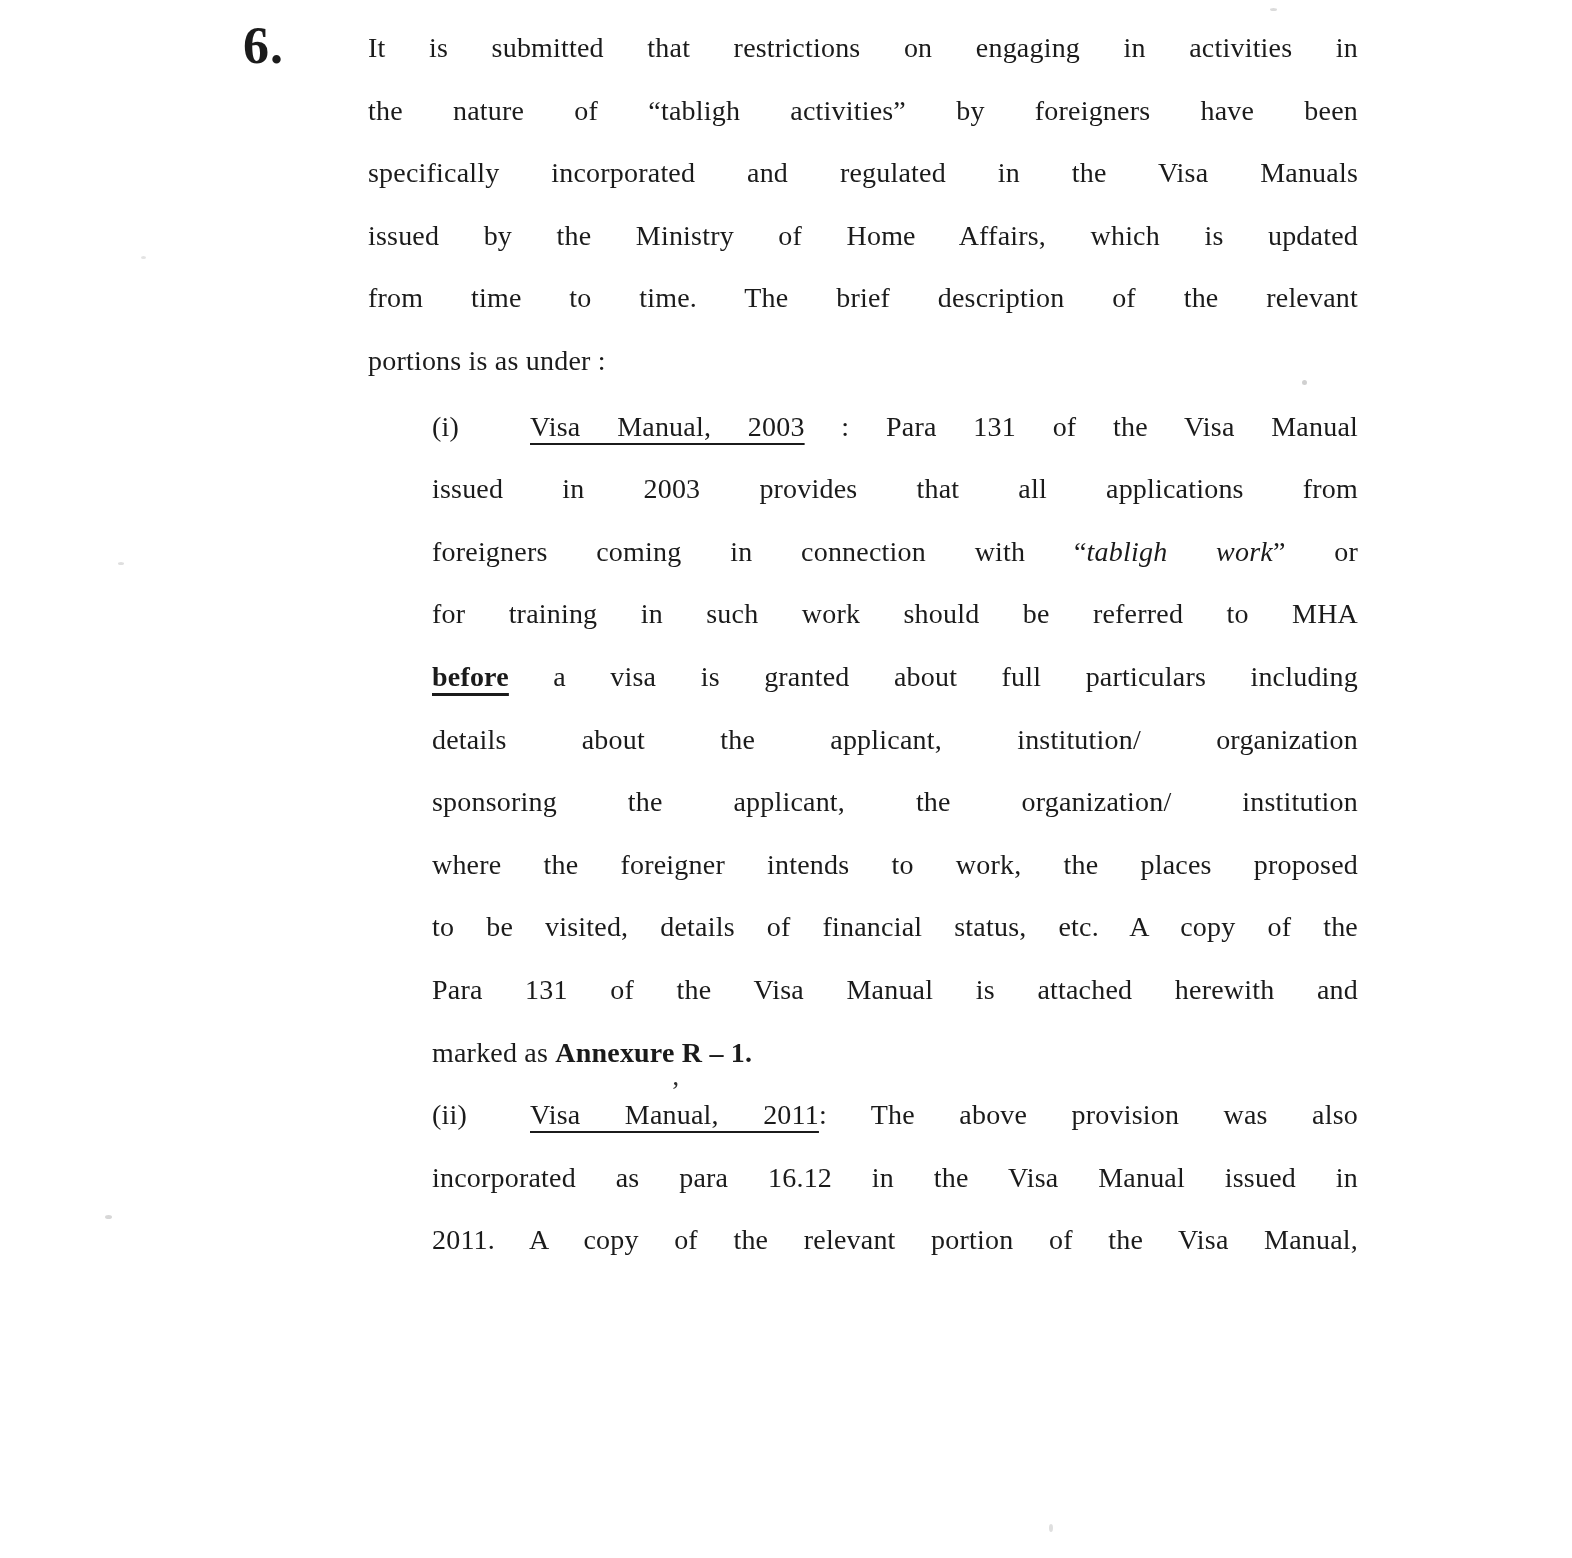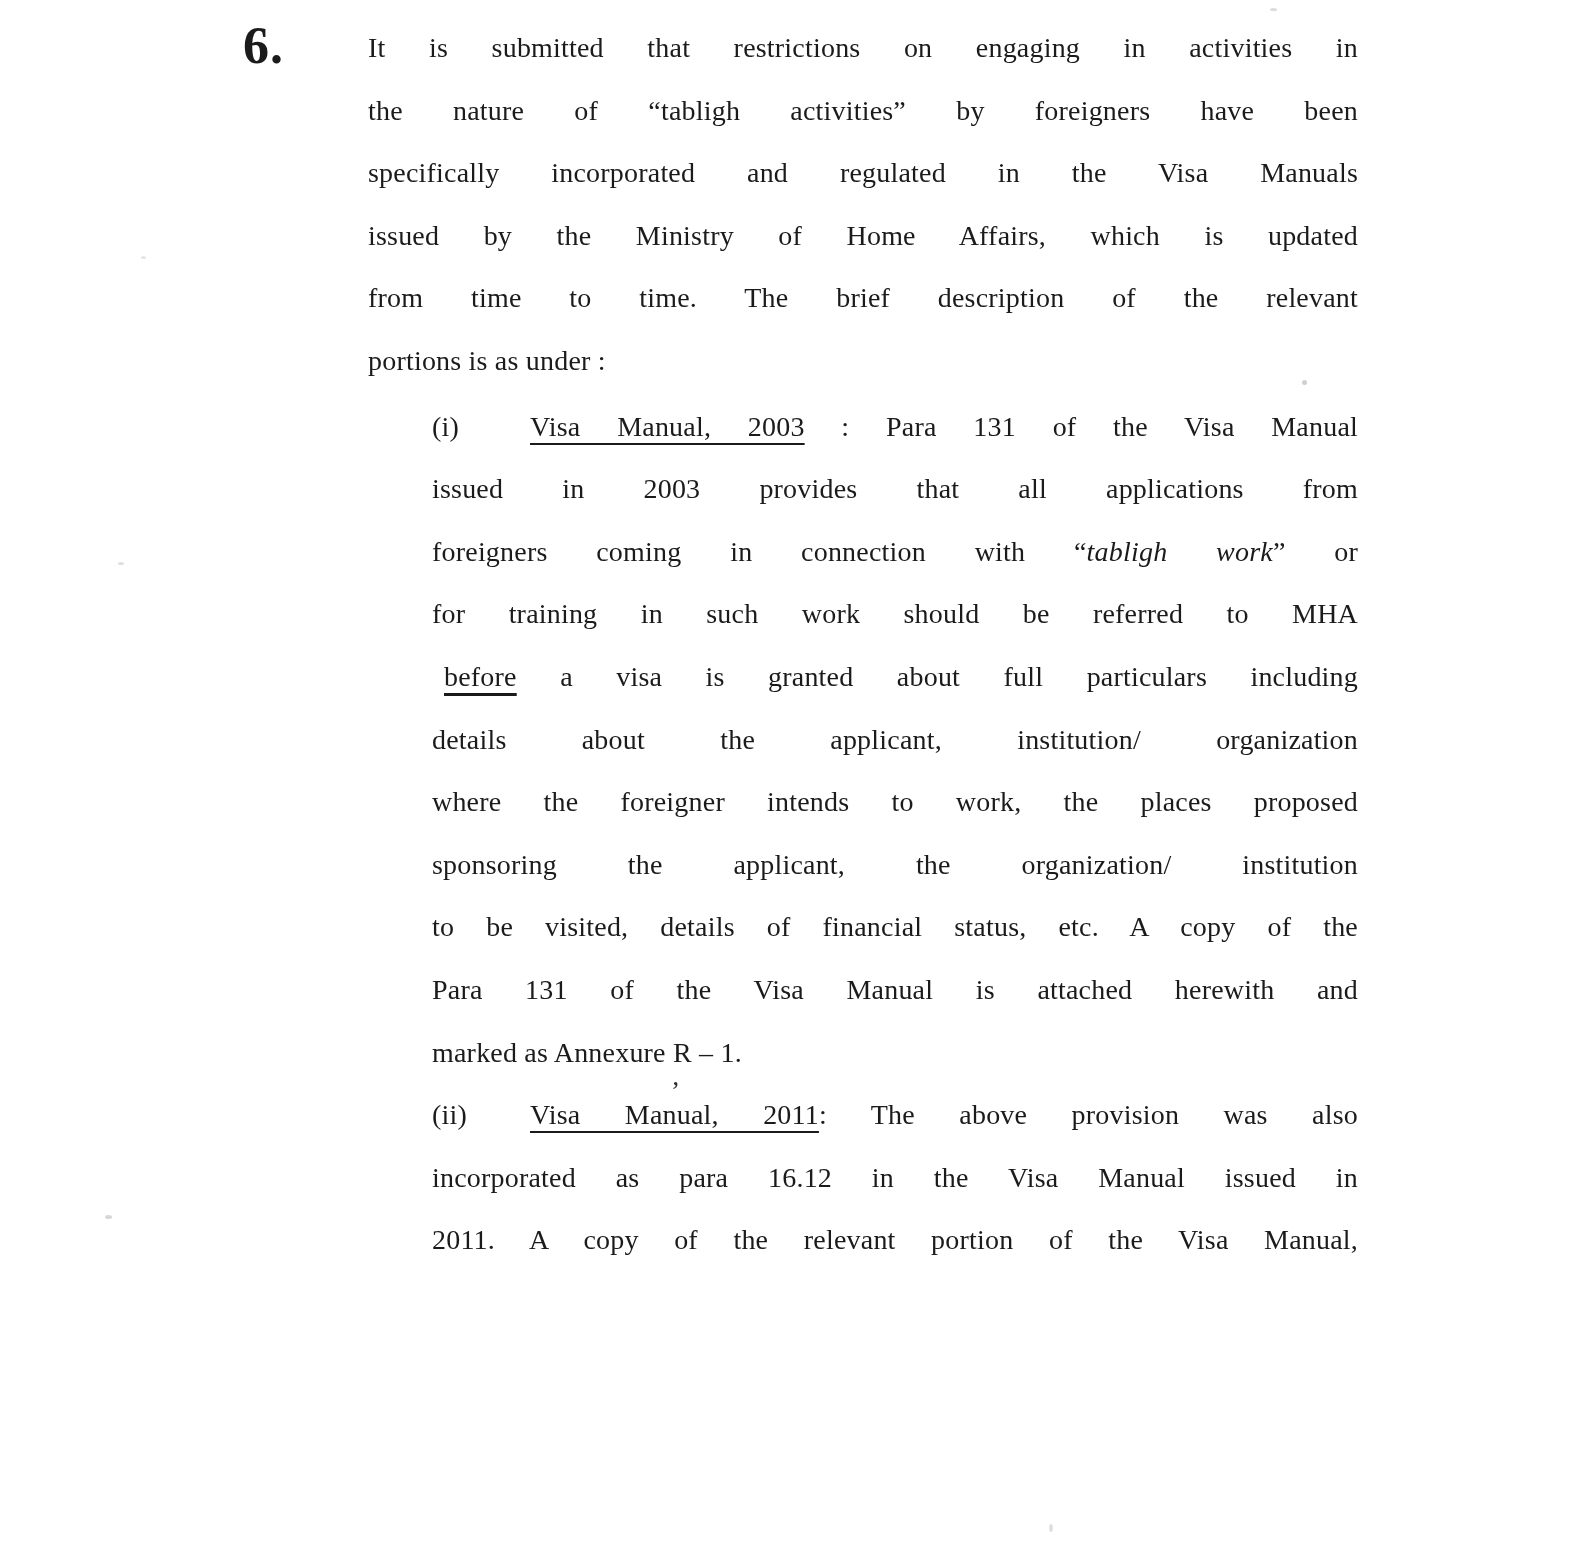--- a/index.html
+++ b/index.html
@@ -32,22 +32,22 @@
   }
   .sub-block.first { margin-top:3px; }
   .line {
     text-align:justify;
     text-align-last:justify;
     white-space:normal;
   }
   .line.nj { text-align-last:left; }
   .u  { text-decoration:underline; text-decoration-thickness:2px; text-underline-offset:7px; }
   .i  { font-style:italic; }
-  .b  { font-weight:normal; }
-  .bu { font-weight:normal; text-decoration:underline; text-decoration-thickness:3px; text-underline-offset:7px;margin-left:12px; }
+  .b  { font-weight:bold; }
+  .bu { font-weight:bold; text-decoration:underline; text-decoration-thickness:3px; text-underline-offset:7px; }
   .lbl { display:inline-block; width:98px; }
   .apostrophe-artifact {
     position:absolute;
     left:671px; top:1076px;
     font-size:27px;
     color:#2e2e2e;
   }
   .speck { position:absolute; background:#b0b0b0; border-radius:50%; }
   .sp1 { left:1270px; top:8px;    width:7px; height:3px; opacity:.45; }
   .sp2 { left:1302px; top:380px;  width:5px; height:5px; opacity:.6; }
@@ -72,22 +72,22 @@
         <div class="line"><span>from time to time. The brief description of the relevant</span></div>
         <div class="line nj"><span>portions is as under :</span></div>
       </div>
     <div class="sub-block first">
         <div class="line"><span class="lbl">(i)</span><span class="u">Visa Manual, 2003</span><span> : Para 131 of the Visa Manual</span></div>
         <div class="line"><span>issued in 2003 provides that all applications from</span></div>
         <div class="line"><span>foreigners coming in connection with “</span><span class="i">tabligh work</span><span>” or</span></div>
         <div class="line"><span>for training in such work should be referred to MHA</span></div>
         <div class="line"><span class="bu">before</span><span> a visa is granted about full particulars including</span></div>
         <div class="line"><span>details about the applicant, institution/ organization</span></div>
+        <div class="line"><span>sponsoring the applicant, the organization/ institution</span></div>
         <div class="line"><span>where the foreigner intends to work, the places proposed</span></div>
-        <div class="line"><span>sponsoring the applicant, the organization/ institution</span></div>
         <div class="line"><span>to be visited, details of financial status, etc. A copy of the</span></div>
         <div class="line"><span>Para 131 of the Visa Manual is attached herewith and</span></div>
         <div class="line nj"><span>marked as </span><span class="b">Annexure R – 1.</span></div>
       </div>
     <div class="sub-block">
         <div class="line"><span class="lbl">(ii)</span><span class="u">Visa Manual, 2011</span><span>: The above provision was also</span></div>
         <div class="line"><span>incorporated as para 16.12 in the Visa Manual issued in</span></div>
         <div class="line"><span>2011. A copy of the relevant portion of the Visa Manual,</span></div>
       </div>
   </div>

